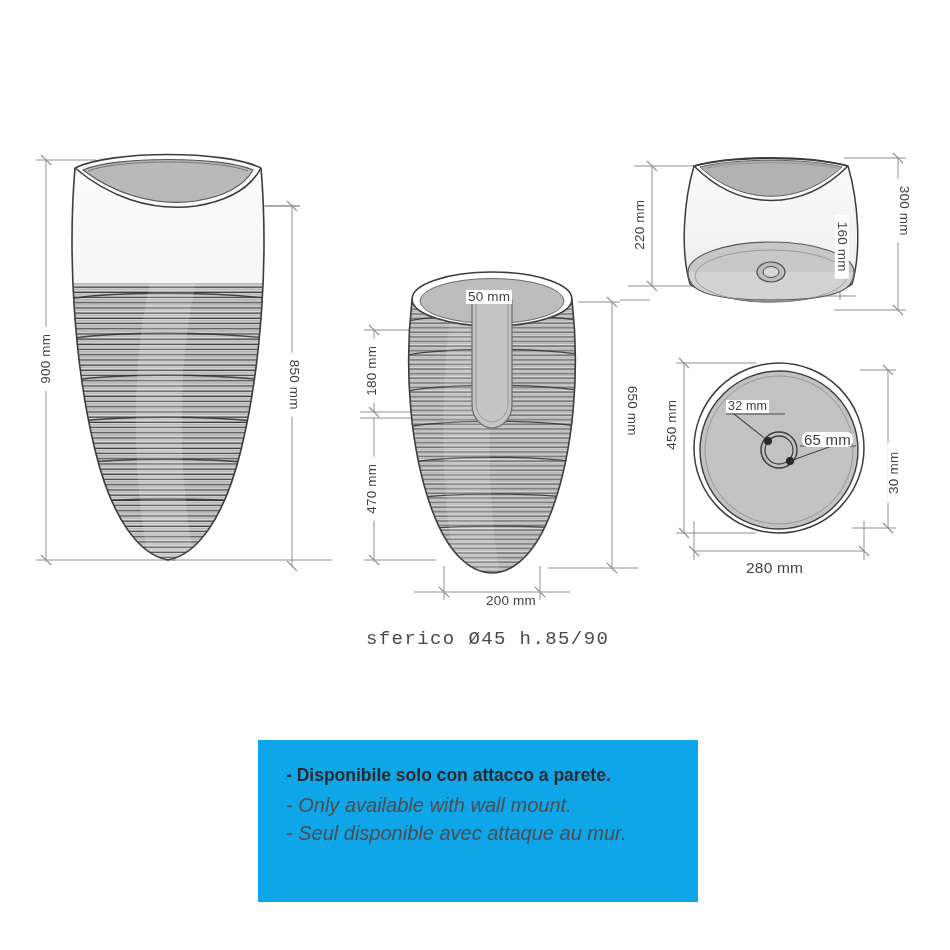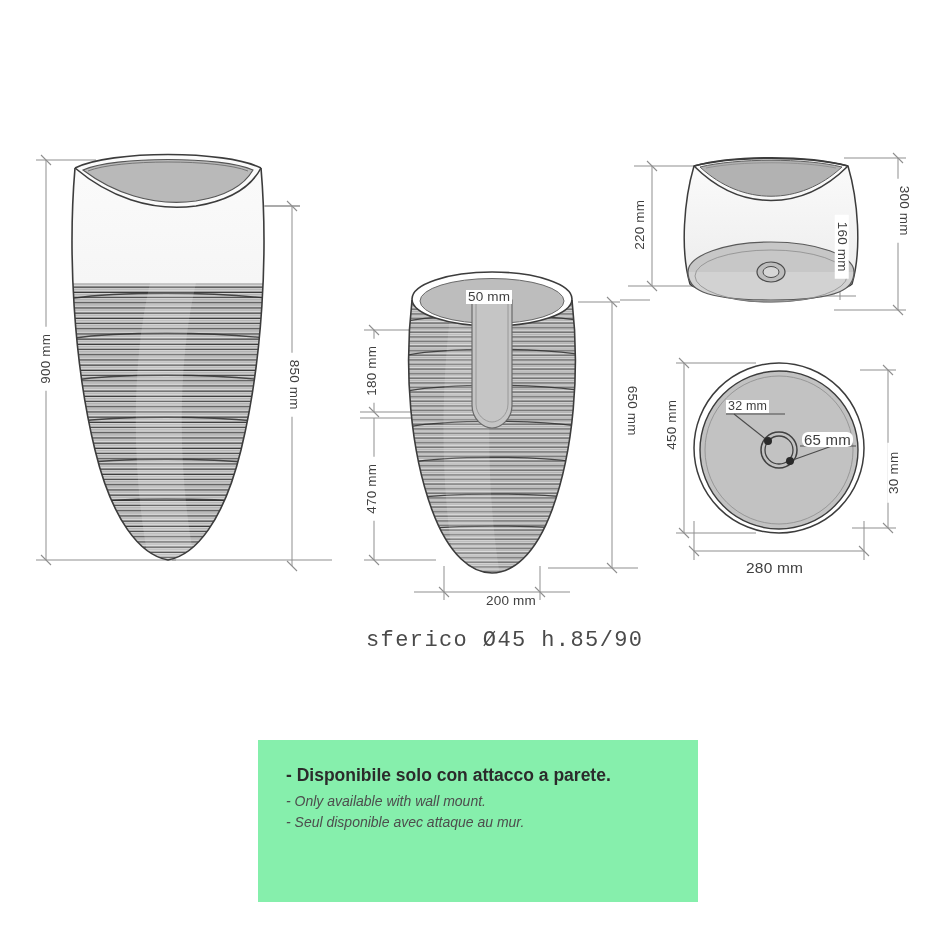--- a/index.html
+++ b/index.html
@@ -32,52 +32,52 @@
     background: #ffffff;
     padding: 0 2px;
     line-height: 1;
   }
   .rot-up   { transform: rotate(-90deg); transform-origin: 50% 50%; }
   .rot-down { transform: rotate(90deg);  transform-origin: 50% 50%; }
 
   .caption {
     position: absolute;
     font-family: "Liberation Mono", monospace;
-    font-size: 22px;
+    font-size: 19px;
     color: #4a4a4a;
     letter-spacing: 1.4px;
     white-space: nowrap;
   }
 
   #notebox {
     position: absolute;
     left: 258px;
     top: 740px;
     width: 440px;
     height: 162px;
-    background: #86efac;
+    background: #0ea5e9;
   }
   #notebox .lines {
     position: absolute;
     left: 28px;
     top: 26px;
     width: 400px;
   }
   .note-it {
     font-family: "Liberation Sans", sans-serif;
     font-size: 17.5px;
     font-weight: bold;
     color: #2b2b2b;
     white-space: nowrap;
     margin-bottom: 8px;
     line-height: 1.12;
   }
   .note-tr {
     font-family: "Liberation Sans", sans-serif;
-    font-size: 14px;
+    font-size: 20px;
     font-style: italic;
     color: #4d4d4d;
     white-space: nowrap;
     margin-bottom: 6px;
     line-height: 1.12;
   }
 </style>
 </head>
 <body>
 

